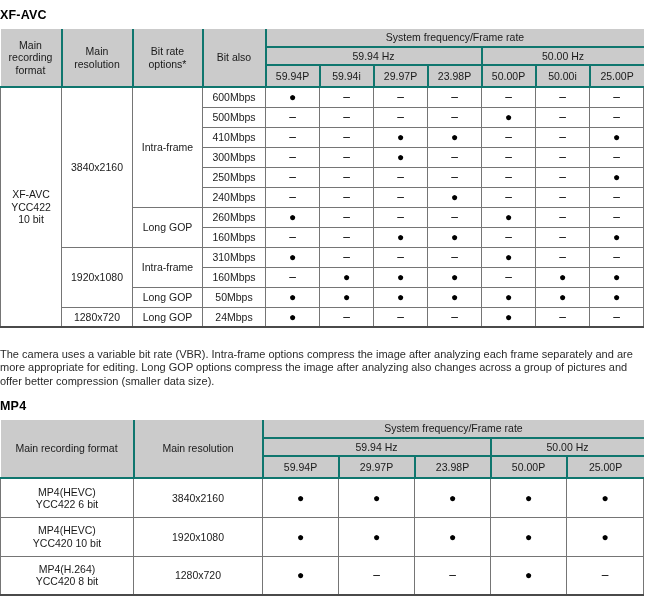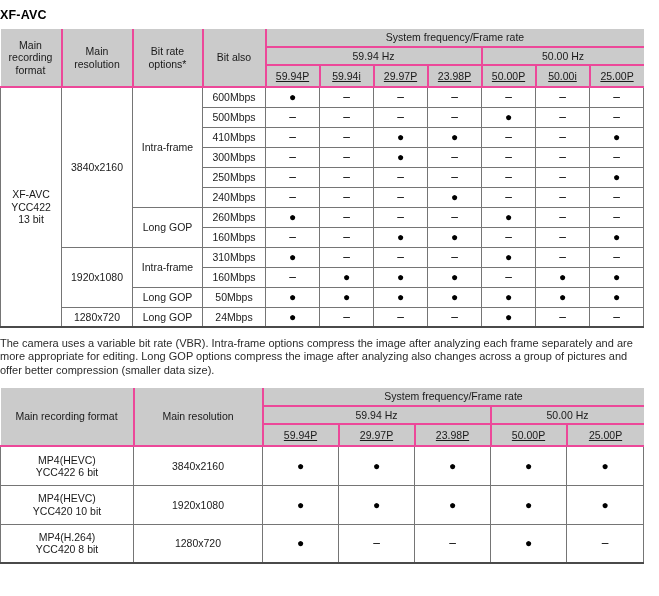--- a/index.html
+++ b/index.html
@@ -12,41 +12,41 @@
   .page { padding:5px 8px 0 0; }
   .section-title {
     font-size:12.5px; font-weight:bold; color:#000;
     margin:3px 0 7px 0; letter-spacing:0.2px;
   }
   table {
     border-collapse:collapse; table-layout:fixed; width:643px;
     border-bottom:2px solid #4a4a4a;
   }
   th {
-    background:#cbcbcb; border:2px solid #ec4899;
+    background:#cbcbcb; border:2px solid #0f766e;
     font-weight:normal; font-size:10.5px; line-height:1.2;
     text-align:center; vertical-align:middle; color:#1a1a1a;
     padding:1px 2px;
   }
   th.e-t { border-top:0; }
   th.e-l { border-left:0;margin-top:43px; }
   th.e-r { border-right:0; }
   thead tr.h1 { height:18px; }
   thead tr.h2 { height:18px; }
-  thead tr.h3 { height:22px;text-decoration:underline; }
+  thead tr.h3 { height:22px; }
   td {
     border:1px solid #757575; background:#fff;
     font-size:10.5px; line-height:1.18; text-align:center;
     vertical-align:middle; padding:0 2px; color:#1a1a1a;
   }
   td.mark { font-size:12px; color:#000; }
   table.t1 tbody tr { height:20px; }
   table.t2 tbody tr { height:39px; }
   .note {
-    width:645px; margin:9px 0 11px 0;
+    width:645px; margin:20px 0 11px 0;
     font-size:11px; line-height:1.22; color:#2b2b2b;
   }
   .fmt-line { display:block; }
 </style>
 </head>
 <body>
 
 <div class="page">
 
   <div class="section-title">XF-AVC</div>
@@ -85,21 +85,21 @@
         <th>50.00P</th>
         <th>50.00i</th>
         <th class="e-r">25.00P</th>
       </tr>
     </thead>
     <tbody>
       <tr>
         <td rowspan="12">
           <span class="fmt-line">XF-AVC</span>
           <span class="fmt-line">YCC422</span>
-          <span class="fmt-line">13 bit</span>
+          <span class="fmt-line">10 bit</span>
         </td>
         <td rowspan="8">3840x2160</td>
         <td rowspan="6">Intra-frame</td>
         <td>600Mbps</td>
         <td class="mark">●</td>
         <td class="mark">–</td>
         <td class="mark">–</td>
         <td class="mark">–</td>
         <td class="mark">–</td>
         <td class="mark">–</td>
@@ -219,20 +219,21 @@
         <td class="mark">–</td>
         <td class="mark">●</td>
         <td class="mark">–</td>
         <td class="mark">–</td>
       </tr>
     </tbody>
   </table>
 
   <p class="note">The camera uses a variable bit rate (VBR). Intra-frame options compress the image after analyzing each frame separately and are more appropriate for editing. Long GOP options compress the image after analyzing also changes across a group of pictures and offer better compression (smaller data size).</p>
 
+  <div class="section-title">MP4</div>
 
   <table class="t2">
     <colgroup>
       <col style="width:133px">
         <col style="width:129px">
       <col style="width:76px">
         <col style="width:76px">
         <col style="width:76px">
         <col style="width:76px">
         <col style="width:77px">

